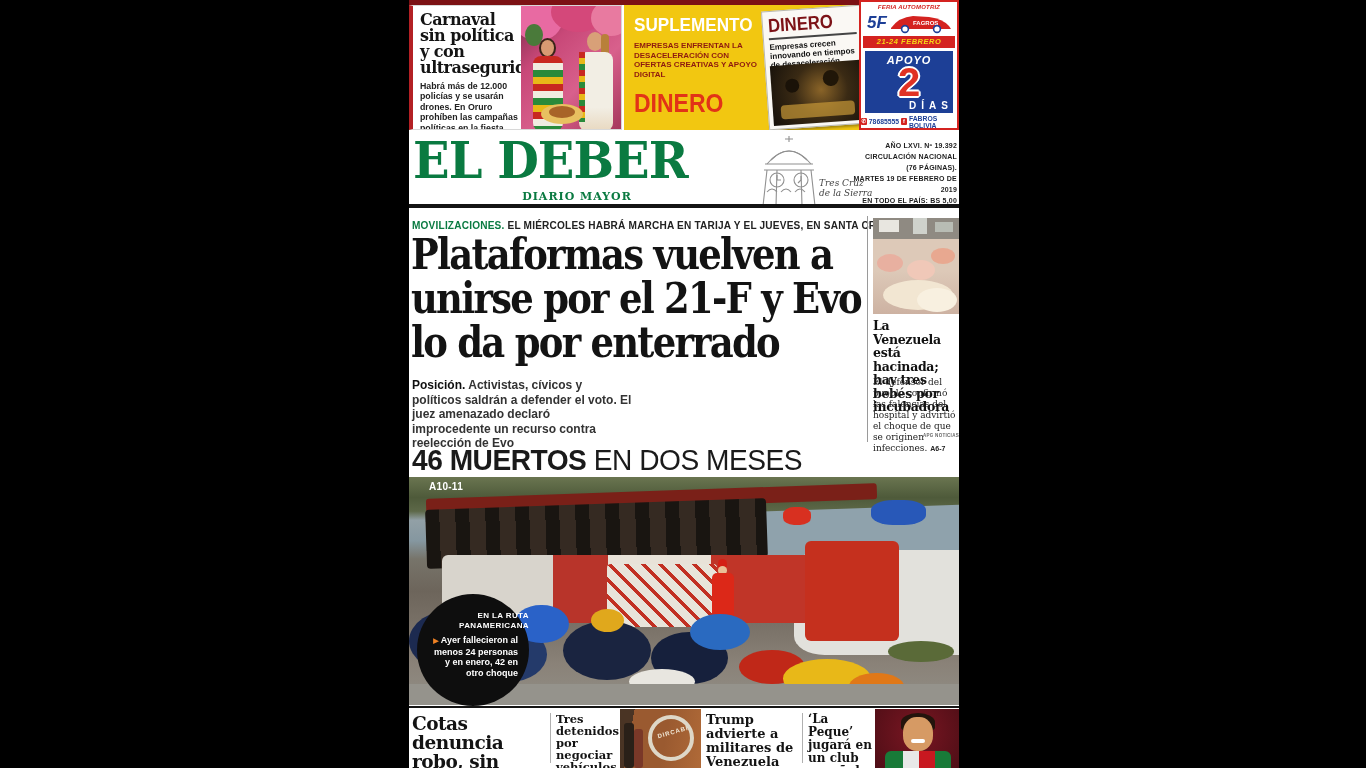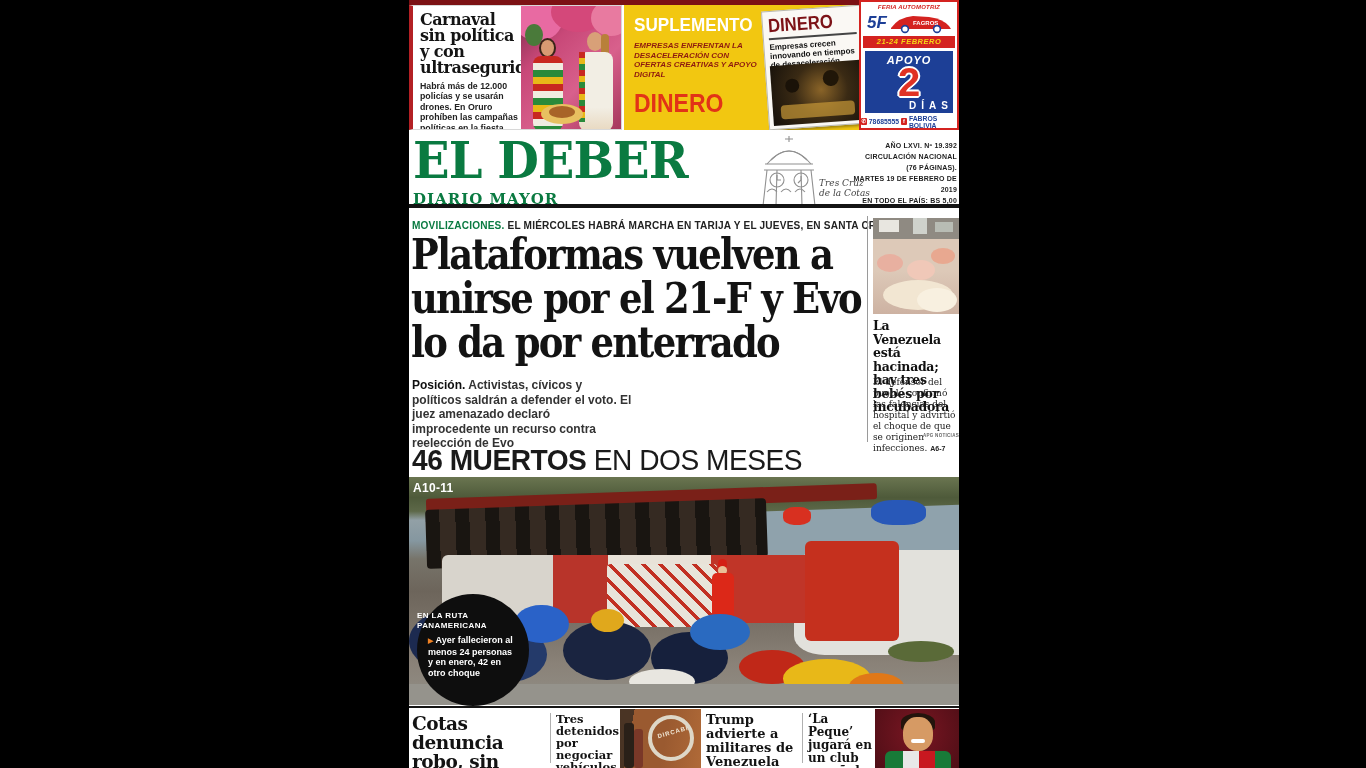--- a/index.html
+++ b/index.html
@@ -13,21 +13,21 @@
   .topbar { left:0; top:0; width:550px; height:5px; background:#7c1114; }
   .carnaval { left:0; top:5px; width:213px; height:125px; background:#fff; border:1px solid #d8d8d8; border-left:4px solid #b32024; overflow:hidden; }
   .carnaval-text { position:absolute; left:7px; top:6px; width:101px; }
   .carnaval-h { font-family:"DejaVu Serif", serif; font-weight:700; font-size:16px; line-height:16px; letter-spacing:-0.5px; color:#141414; }
   .carnaval-b { margin-top:5px; font-size:8.8px; line-height:10.4px; color:#222; font-weight:600; }
   .carnaval-photo { position:absolute; left:108px; top:0; width:105px; height:125px; background:linear-gradient(135deg,#7a2a4a 0%, #c84878 30%, #d8608c 60%, #a23458 100%); overflow:hidden; }
   .blob { position:absolute; border-radius:50%; }
 
   .suplemento { left:215px; top:5px; width:239px; height:125px; background:#f2c711; overflow:hidden; }
   .sup-label { position:absolute; left:10px; top:9px; font-size:19px; font-weight:800; color:#fff; letter-spacing:0; transform:scaleX(.9); transform-origin:left; }
-  .sup-desc { position:absolute; left:10px; top:36px; width:130px; font-size:8px; line-height:9.6px; font-weight:800; color:#8e1a10;font-style:italic; }
+  .sup-desc { position:absolute; left:10px; top:36px; width:130px; font-size:8px; line-height:9.6px; font-weight:800; color:#8e1a10; }
   .sup-brand { position:absolute; left:10px; top:84px; font-size:25px; font-weight:800; color:#e23317; transform:scaleX(.92); transform-origin:left; }
   .cover { position:absolute; left:141px; top:3px; width:100px; height:119px; background:#faf8f4; border:1px solid #b8b8b0; box-shadow:2px 2px 3px rgba(0,0,0,.35); transform:rotate(-4deg); overflow:hidden; }
   .cover-mast { position:absolute; left:5px; top:3px; font-size:19px; font-weight:800; color:#7c1216; transform:scaleX(.88); transform-origin:left; }
   .cover-rule { position:absolute; left:5px; top:26px; width:88px; height:2px; background:#444; }
   .cover-h { position:absolute; left:5px; top:31px; width:90px; font-size:8px; line-height:9px; font-weight:800; color:#111; }
   .cover-photo { position:absolute; left:4px; top:54px; width:90px; height:60px; background:radial-gradient(circle at 55% 45%, #8a6428 0%, #3a2a14 45%, #15100a 100%); }
 
   .feria { left:450px; top:0; width:100px; height:130px; background:#fff; border:2px solid #d42320; overflow:hidden; }
   .feria-top { position:absolute; left:0; top:2px; width:96px; text-align:center; font-size:6px; font-weight:800; font-style:italic; color:#d42320; letter-spacing:.2px; }
   .feria-logo-row { position:absolute; left:6px; top:10px; width:86px; height:22px; }
@@ -38,21 +38,21 @@
   .feria-faltan { margin-top:3px; color:#fff; font-size:11px; font-weight:800; font-style:italic; letter-spacing:1px; }
   .feria-num { margin-top:-4px; font-size:40px; line-height:40px; font-weight:900; color:#e03224;
        text-shadow:-2px 0 #fff, 2px 0 #fff, 0 -2px #fff, 0 2px #fff, -1px -1px #fff, 1px 1px #fff, -1px 1px #fff, 1px -1px #fff; }
   .feria-dias { margin-top:-2px; color:#fff; font-size:10px; font-weight:700; letter-spacing:5px; text-indent:5px;text-align:right; }
   .feria-contact { position:absolute; left:0; top:113px; width:96px; height:13px; display:flex; align-items:center; justify-content:center; gap:2px; }
   .mini-ic { width:7px; height:7px; background:#d42320; color:#fff; font-size:5.5px; line-height:7px; text-align:center; font-weight:800; border-radius:1px; }
   .feria-contact span.txt { color:#1d3f96; font-size:6.8px; font-weight:800; }
 
   
   .mast-title { left:4px; top:134px; font-family:"DejaVu Serif", serif; font-weight:800; font-size:50px; line-height:54px; color:#0a7a41; letter-spacing:-1px; transform:scaleX(.96); transform-origin:left; }
-  .mast-sub { left:4px; top:190px; width:328px; text-align:left; font-family:"DejaVu Serif", serif; font-weight:700; font-size:15px; color:#0a7a41; letter-spacing:1px; }
+  .mast-sub { left:4px; top:190px; width:328px; text-align:center; font-family:"DejaVu Serif", serif; font-weight:700; font-size:11px; color:#0a7a41; letter-spacing:1px; }
   .tower { left:334px; top:134px; }
   .mast-city { left:410px; top:178px; font-family:"DejaVu Serif", serif; font-style:italic; font-size:9px; line-height:10px; color:#444; }
   .mast-info { left:432px; top:140px; width:116px; text-align:right; font-size:7px; font-weight:800; line-height:11px; color:#1d1d1d; letter-spacing:.2px; }
   .mast-rule { left:0; top:204px; width:550px; height:4px; background:#141414; }
 
   
   .kicker { left:3px; top:219px; font-size:10.5px; font-weight:800; letter-spacing:.2px; transform:scaleX(.96); transform-origin:left; white-space:nowrap; }
   .kicker .k1 { color:#0a7a41; } .kicker .k2 { color:#222; }
   .headline { left:2px; top:233px; width:520px; transform:scaleX(.88); transform-origin:left; }
   .headline div { font-family:"DejaVu Serif", serif; font-weight:700; font-size:42px; line-height:44px; letter-spacing:-2px; color:#131313; white-space:nowrap; }
@@ -67,22 +67,22 @@
   .side-b { left:464px; top:377px; width:86px; font-family:"DejaVu Serif", serif; font-size:9px; line-height:11px; color:#222; }
   .side-b .pref { font-weight:700; font-size:7px; font-family:"Liberation Sans", sans-serif; }
   .side-credit { left:464px; top:433px; width:86px; text-align:right; font-size:4.5px; font-weight:700; color:#666; letter-spacing:.3px; }
 
   
   .crash-h { left:3px; top:444px; white-space:nowrap; transform:scaleX(.97); transform-origin:left; color:#1a1a1a; }
   .crash-h .s1 { font-size:29px; font-weight:900; letter-spacing:-0.5px; }
   .crash-h .s2 { font-size:29px; font-weight:400; letter-spacing:-0.5px; }
   .crash-photo { left:0; top:477px; width:550px; height:228px; overflow:hidden;
       background:linear-gradient(180deg,#6a7550 0%, #4e5a3a 9%, #5d6848 15%, #92a0a6 19%, #8597a0 28%, #77746a 36%, #6d655b 50%, #7a7268 66%, #8a8278 82%, #918e86 100%); }
-  .crash-ref { left:4px; top:481px; color:#fff; font-size:12px; font-weight:800; letter-spacing:.3px; }
-  .badge { left:8px; top:594px; width:112px; height:112px; border-radius:50%; background:#0e0e0e; color:#fff; text-align:left; padding-top:17px; }
+  .crash-ref { left:20px; top:481px; color:#fff; font-size:10px; font-weight:800; letter-spacing:.3px; }
+  .badge { left:8px; top:594px; width:112px; height:112px; border-radius:50%; background:#0e0e0e; color:#fff; text-align:right; padding-top:17px; }
   .badge .t { font-size:8px; font-weight:800; letter-spacing:.4px; line-height:9.5px; }
   .badge .body { margin-top:5px; padding:0 11px; font-size:9px; font-weight:600; line-height:10.5px; }
   .badge .ar { color:#f08224; font-size:7px; }
 
   
   .bot-rule { left:0; top:706px; width:550px; height:2px; background:#151515; }
   .brief { position:absolute; font-family:"DejaVu Serif", serif; font-weight:700; color:#131313; }
   .b1 { left:3px; top:714px; width:136px; font-size:18.5px; line-height:19px; letter-spacing:-0.5px; }
   .b2 { left:147px; top:713px; width:60px; font-size:11.5px; line-height:12px; }
   .b3 { left:297px; top:713px; width:94px; font-size:13px; line-height:14px; }
@@ -180,21 +180,21 @@
           <path d="M34 46 L34 41 M34 46 L38 46"></path>
       <circle cx="58" cy="46" r="7"></circle>
           <path d="M58 46 L58 42 M58 46 L55 49"></path>
       <path d="M24 36 L20 72 M68 36 L72 72 M34 36 L33 72 M58 36 L59 72"></path>
       <path d="M24 58 Q29 52 34 58 M38 58 Q43 52 48 58 M52 58 Q57 52 62 58"></path>
       <path d="M18 72 L74 72"></path>
     </g>
   </svg>
   <div class="abs mast-city">
     <div>Tres Cruz</div>
-    <div>de la Cotas</div>
+    <div>de la Sierra</div>
   </div>
   <div class="abs mast-info">
     <div>AÑO LXVI. Nº 19.392</div>
     <div>CIRCULACIÓN NACIONAL</div>
     <div>(76 PÁGINAS).</div>
     <div>MARTES 19 DE FEBRERO DE 2019</div>
     <div>EN TODO EL PAÍS: BS 5,00</div>
   </div>
   <div class="abs mast-rule"></div>
 

